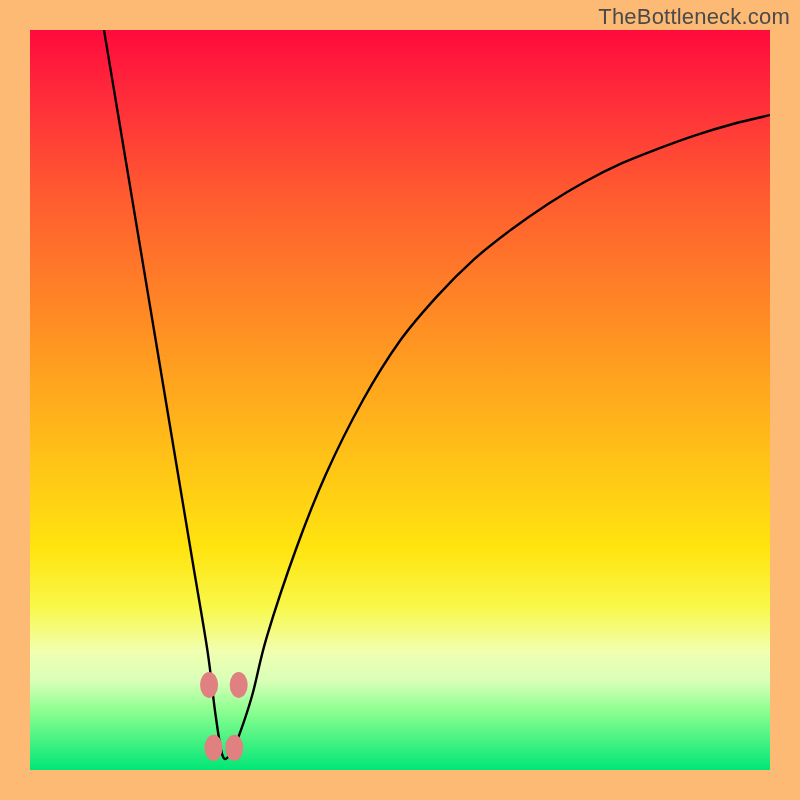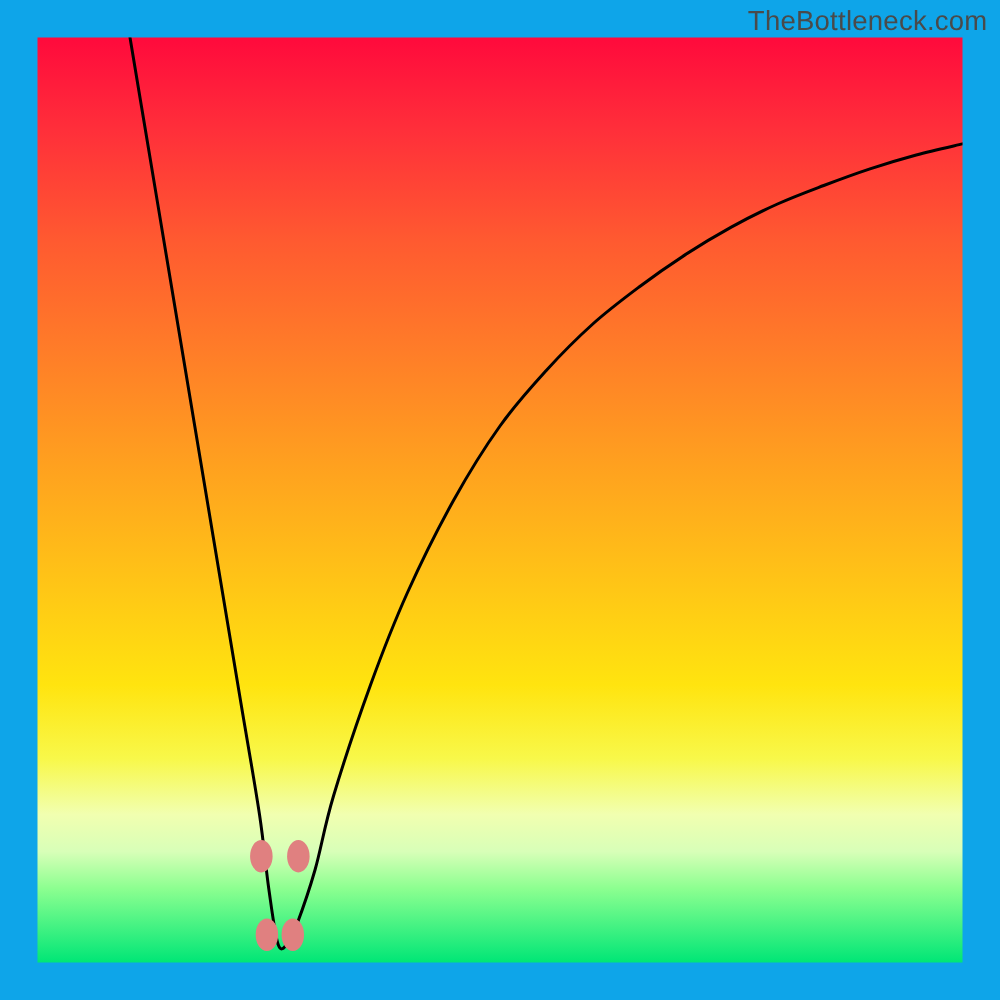--- a/index.html
+++ b/index.html
@@ -10,21 +10,21 @@
     overflow: hidden;
     background: #000;
     font-family: Arial, Helvetica, sans-serif;
   }
   .frame {
     position: absolute;
     left: 0;
     top: 0;
     width: 800px;
     height: 800px;
-    background: #0ea5e9;
+    background: #fdba74;
   }
   .plot {
     position: absolute;
     left: 30px;
     top: 30px;
     width: 740px;
     height: 740px;
     background: linear-gradient(to bottom,
       #ff0a3c 0%,
       #ff2f3a 10%,

